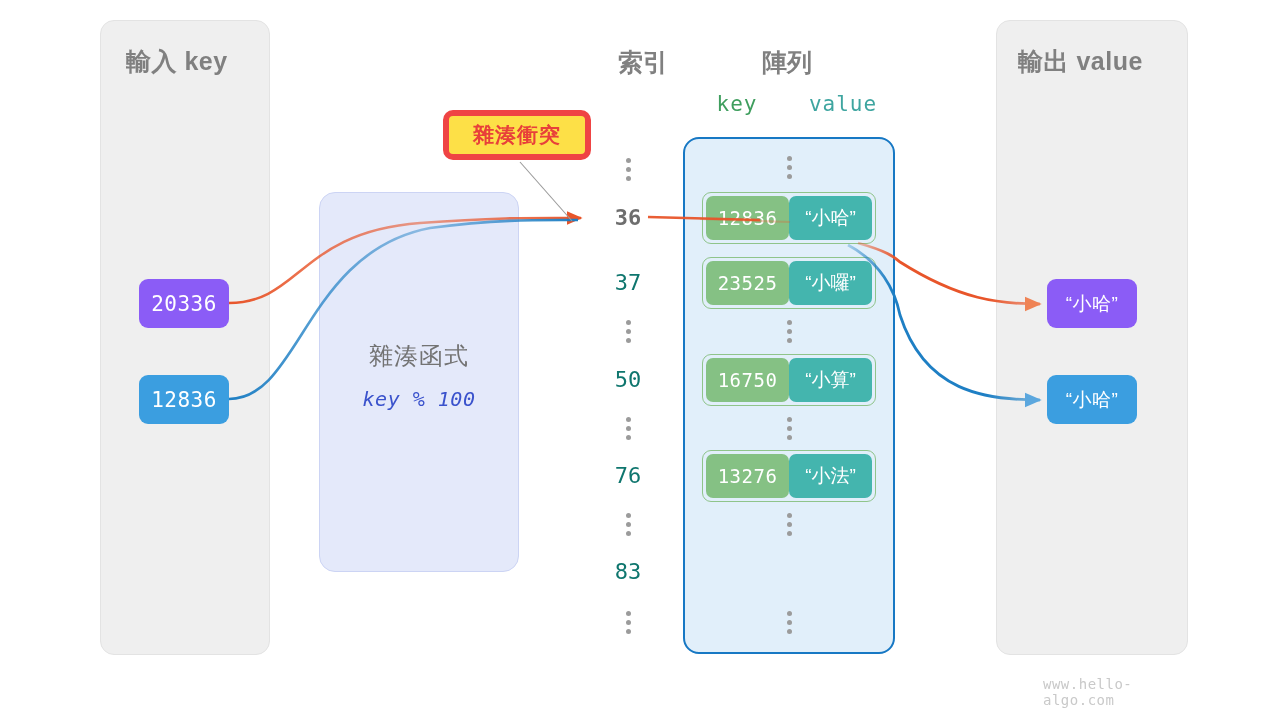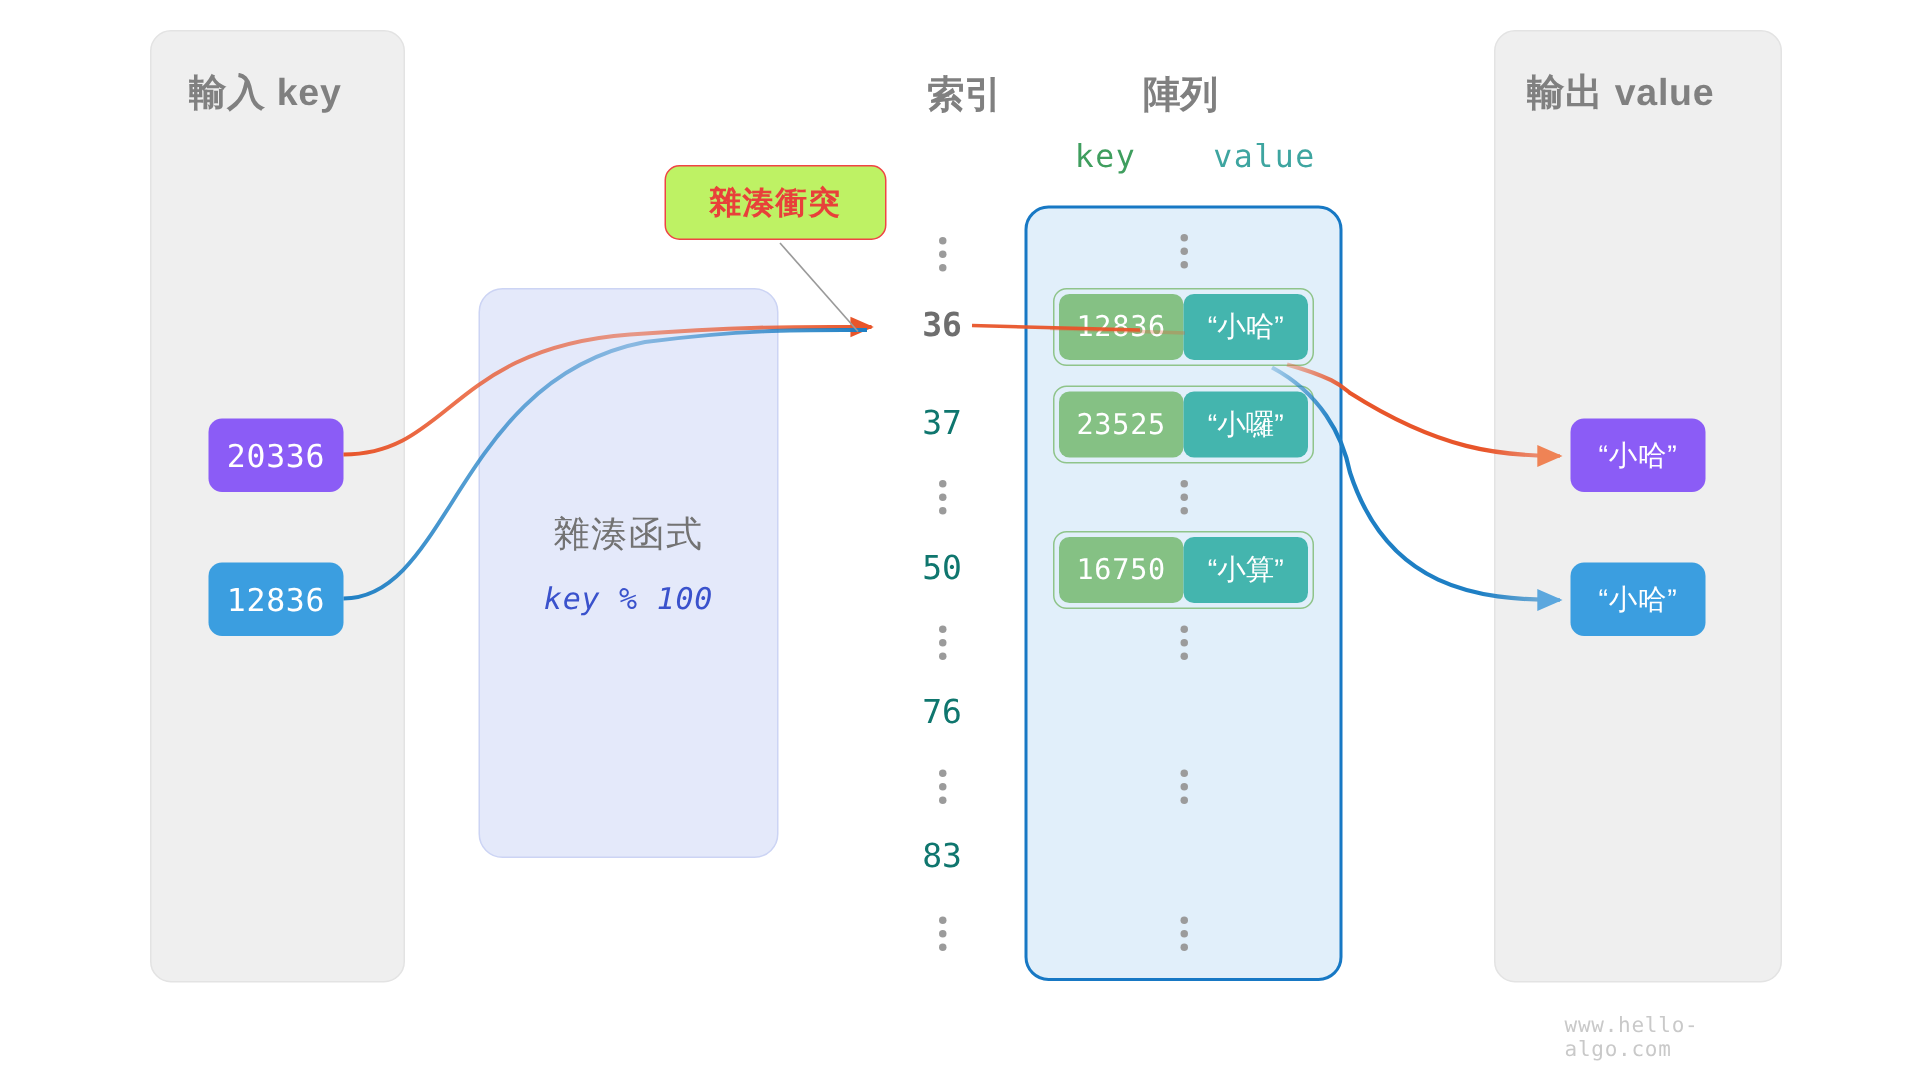--- a/index.html
+++ b/index.html
@@ -180,22 +180,22 @@
   .bucket .cell.val {
     background: #44b5ae;
     font-family: "Liberation Sans", sans-serif;
   }
 
   
   #collision {
     position: absolute;
     left: 443px; top: 110px;
     width: 148px; height: 50px;
-    background: #bef264;
-    border: 1px solid #ef4444;
+    background: #fde047;
+    border: 6px solid #ef4444;
     border-radius: 10px;
     display: flex; align-items: center; justify-content: center;
     color: #e8403a;
     font-weight: bold;
     font-size: 21px;
     letter-spacing: 1px;
   }
 
   
   #watermark {
@@ -303,20 +303,24 @@
     <span class="cell key">12836</span>
     <span class="cell val">“小哈”</span>
   </div>
   <div class="bucket" style="top:257px;">
     <span class="cell key">23525</span>
     <span class="cell val">“小囉”</span>
   </div>
   <div class="bucket" style="top:354px;">
     <span class="cell key">16750</span>
     <span class="cell val">“小算”</span>
+  </div>
+  <div class="bucket" style="top:450px;">
+    <span class="cell key">13276</span>
+    <span class="cell val">“小法”</span>
   </div>
 
   <div id="collision">雜湊衝突</div>
 
   <svg id="wires">
     <defs>
       <linearGradient id="gradOrangeIn" x1="0" y1="0" x2="1" y2="0">
         <stop offset="0%" stop-color="#e8552a" stop-opacity="1"></stop>
         <stop offset="55%" stop-color="#e8552a" stop-opacity="0.55"></stop>
         <stop offset="100%" stop-color="#e8552a" stop-opacity="1"></stop>

